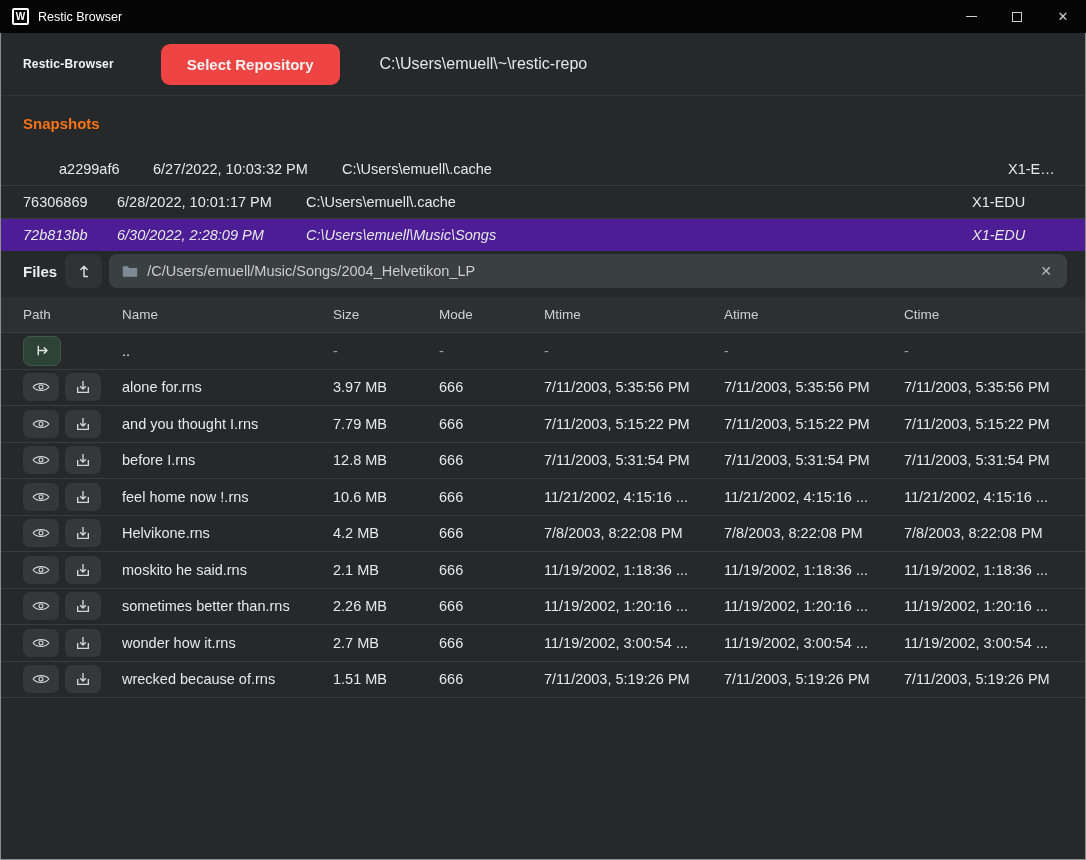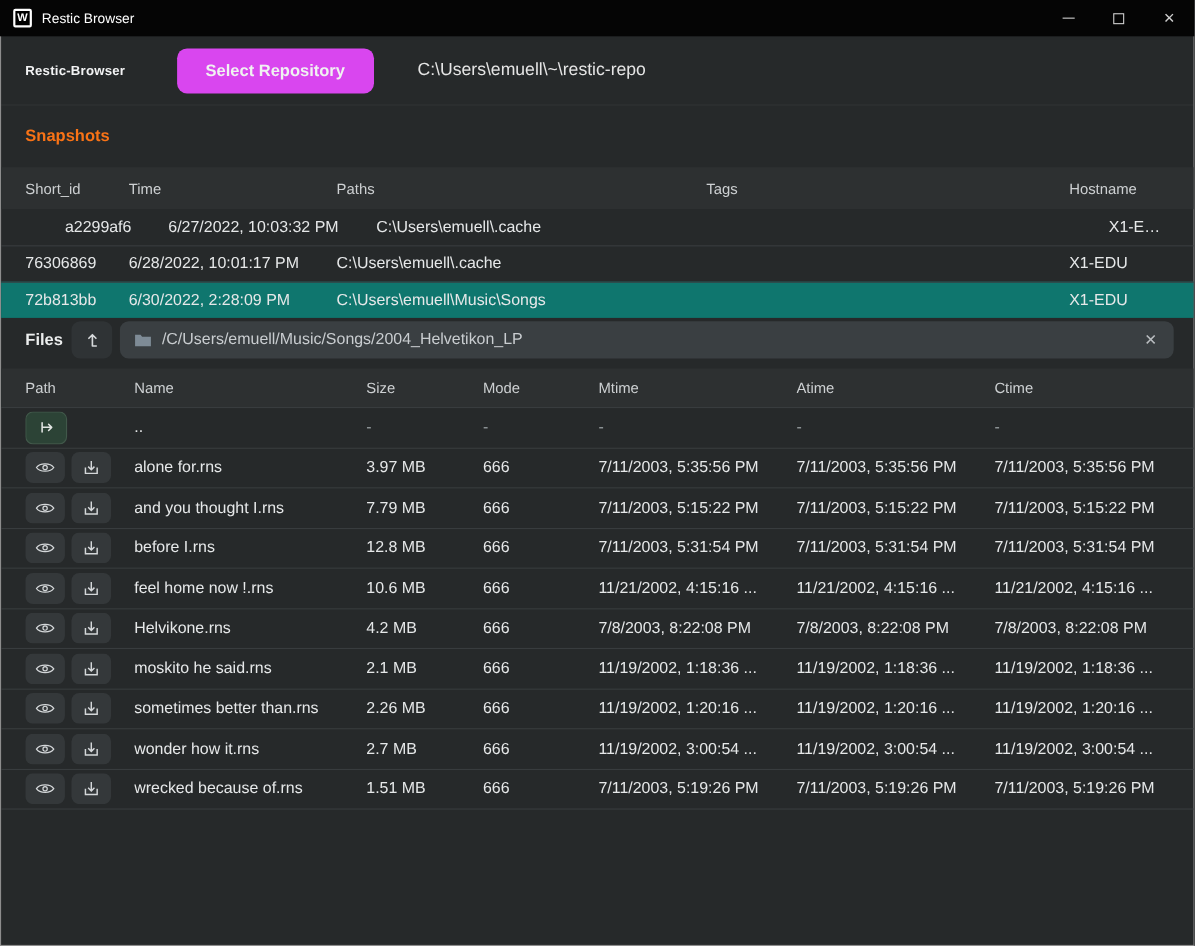--- a/index.html
+++ b/index.html
@@ -37,40 +37,40 @@
   .max-glyph { width: 10px; height: 10px; border: 1px solid #cfcfcf; display: block; }
 
   
   .app-header {
     height: 63px; flex: 0 0 63px; display: flex; align-items: center;
     padding: 0 22px; border-bottom: 1px solid rgba(255,255,255,0.05);
   }
   .app-title { font-size: 12px; font-weight: bold; color: #f2f3f4; letter-spacing: 0.2px; }
   .btn-green {
     margin-left: 47px; padding: 12px 26px;
-    background: #d946ef; border: none; border-radius: 9px;
+    background: #ef4444; border: none; border-radius: 9px;
     color: #f0f2f1; font-family: inherit; font-size: 15px; font-weight: bold;
     cursor: pointer;
   }
   .repo-path { margin-left: 40px; color: #e5e5e5; font-size: 16px; }
 
   
   .section-title { font-size: 15px; font-weight: bold; color: #f97316; padding: 19px 22px 20px 22px; }
 
   .snap-grid { display: grid; grid-template-columns: 94px 189px 336px 330px 1fr; }
   .files-grid { display: grid; grid-template-columns: 99px 211px 106px 105px 180px 180px 1fr; }
 
   .thead {
     background: #2d3031; height: 38px; align-items: center;
     padding: 0 22px; color: #cdd0d2; font-size: 13.5px;
   }
   .trow { padding: 0 22px; align-items: center; font-size: 14.5px; color: #e6e8e9; }
   .snap-body .trow { height: 33px; border-top: 1px solid #393d3f; }
   .snap-body .trow:first-child { border-top: none; margin-left: 36px; }
-  .snap-body .trow.selected { background: #0f766e; }
+  .snap-body .trow.selected { background: #4c1d95; font-style: italic; }
   .cell { overflow: hidden; white-space: nowrap; text-overflow: ellipsis; padding-right: 8px; }
   .muted { color: #9aa0a3; }
 
   
   .files-bar { display: flex; align-items: center; padding: 3px 18px 9px 22px; }
   .files-title { font-size: 15px; font-weight: bold; color: #eceeee; margin-right: 8px; }
   .up-btn {
     width: 37px; height: 34px; flex: 0 0 37px; background: #2f3335; border: none;
     border-radius: 8px; display: flex; align-items: center; justify-content: center;
     cursor: pointer; margin-right: 7px;
@@ -120,27 +120,20 @@
   </div>
 
   <div class="app-header">
     <div class="app-title">Restic-Browser</div>
     <button class="btn-green">Select Repository</button>
     <span class="repo-path">C:\Users\emuell\~\restic-repo</span>
   </div>
 
   <div class="section-title">Snapshots</div>
 
-  <div class="thead snap-grid">
-    <div class="cell">Short_id</div>
-    <div class="cell">Time</div>
-    <div class="cell">Paths</div>
-    <div class="cell">Tags</div>
-    <div class="cell">Hostname</div>
-  </div>
   <div class="snap-body">
       <div class="trow snap-grid">
         <div class="cell">a2299af6</div>
         <div class="cell">6/27/2022, 10:03:32 PM</div>
         <div class="cell">C:\Users\emuell\.cache</div>
         <div class="cell"></div>
         <div class="cell">X1-EDU</div>
       </div>
       <div class="trow snap-grid">
         <div class="cell">76306869</div>

